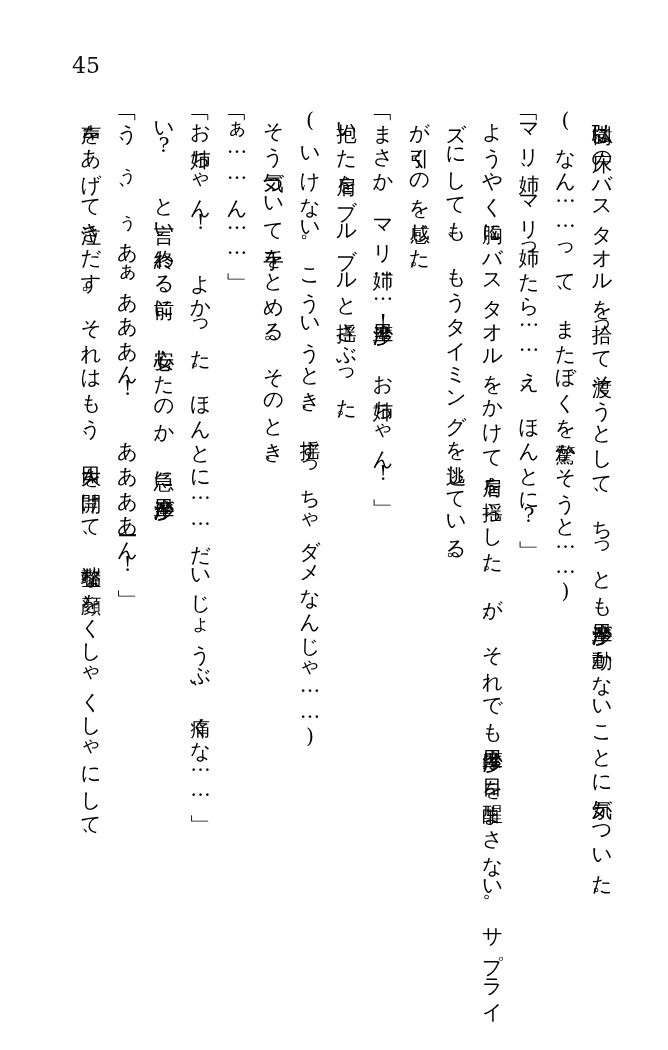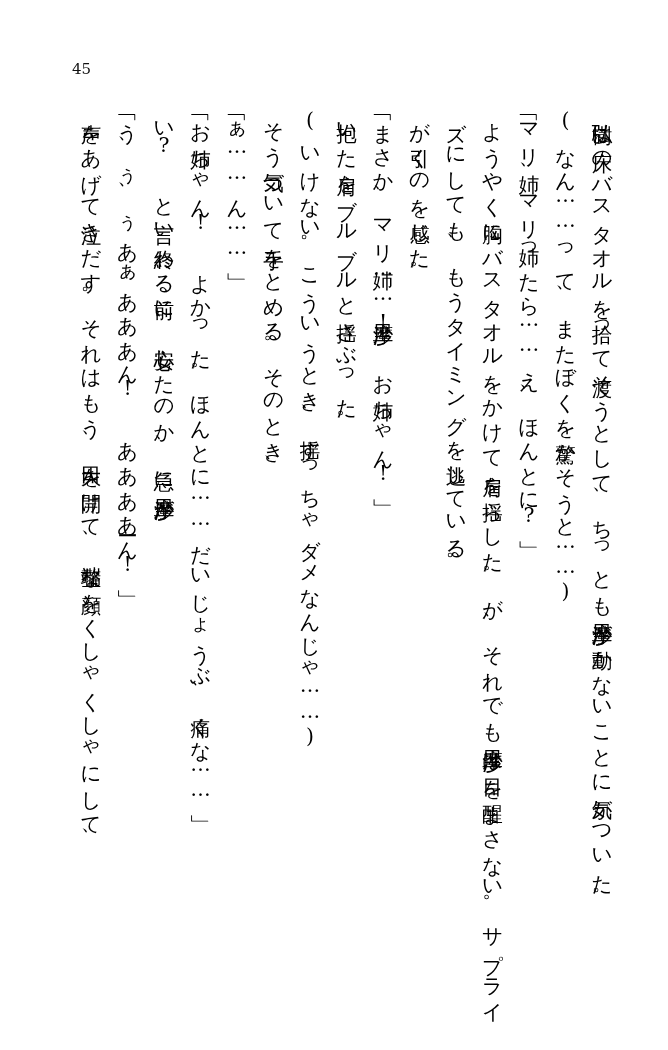--- a/index.html
+++ b/index.html
@@ -15,23 +15,23 @@
     color: #000000;
   }
   .page {
     position: relative;
     width: 668px;
     height: 1050px;
     background: #ffffff;
   }
   .page-number {
     position: absolute;
-    top: 60px;
+    top: 53px;
     left: 72px;
-    font-size: 15px;
+    font-size: 22px;
     font-family: "DejaVu Serif", "Liberation Serif", serif;
     color: #111;
     letter-spacing: 0;
   }
   .text-body {
     position: absolute;
     top: 108px;
     left: 40px;
     width: 580px;
     height: 905px;

